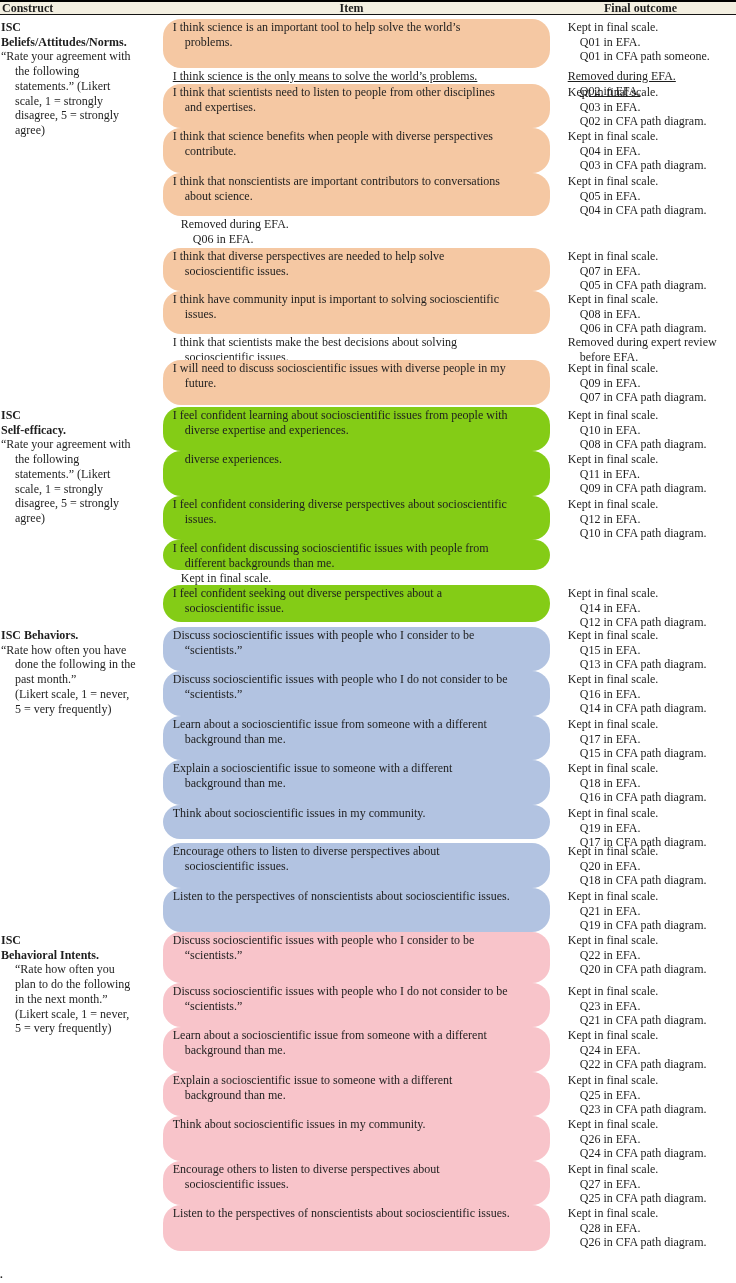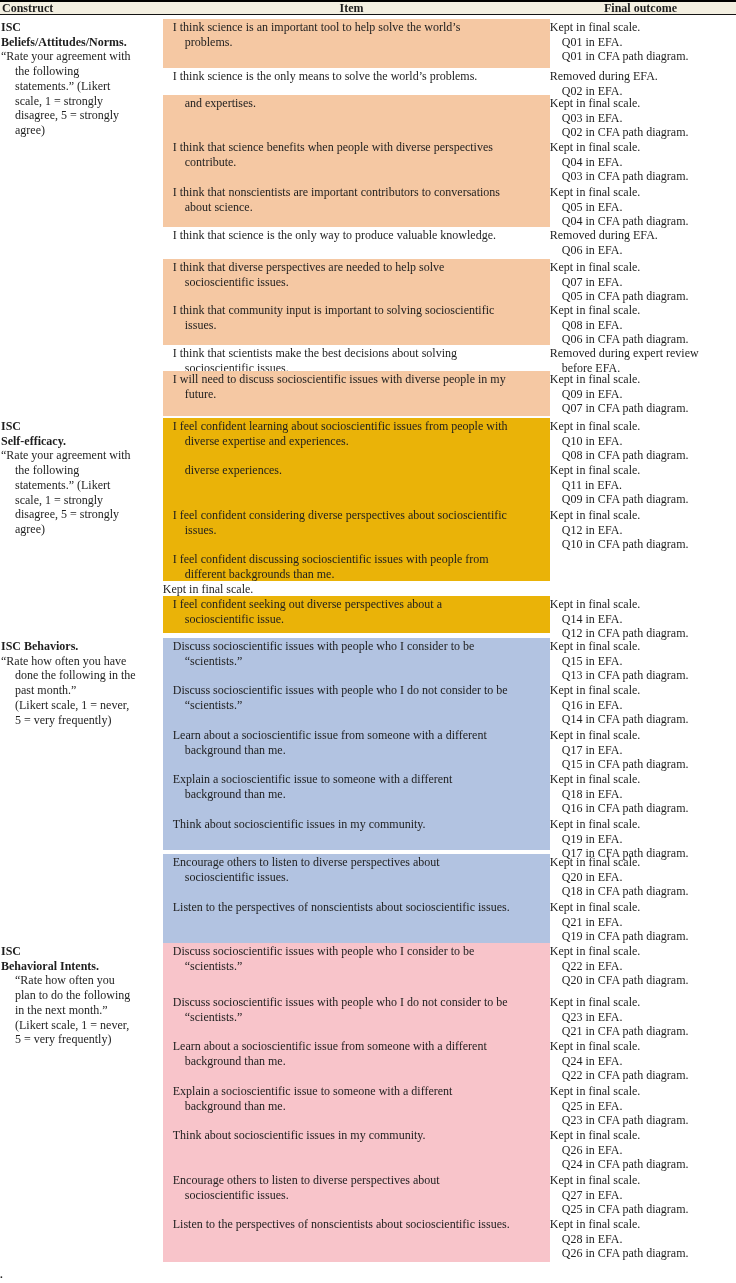--- a/index.html
+++ b/index.html
@@ -17,26 +17,26 @@
   .th-item{width:387px;text-align:center;}
   .th-outcome{flex:1;text-align:center;}
   .tbody{margin-top:4px;}
   .section{display:flex;}
   .construct-cell{width:164px;box-sizing:border-box;padding:1px 5px 0 1px;}
   .construct-line{white-space:nowrap;}
   .construct-line.bold{font-weight:bold;}
   .construct-line.ind{padding-left:14px;}
   .rows{width:578px;}
   .row{display:flex;align-items:stretch;}
-  .item-cell{width:387px;box-sizing:border-box;padding:1px 6px 0 10px;}
+  .item-cell{width:387px;box-sizing:border-box;padding:1px 6px 0 10px;border-radius:18px;}
   .hl-orange{background:#f5c8a3;}
-  .hl-purple{background:#eab308;}
+  .hl-purple{background:#84cc16;}
   .hl-blue{background:#b2c3e1;}
   .hl-pink{background:#f8c4ca;}
-  .outcome-cell{flex:1;padding-top:1px;}
+  .outcome-cell{margin-left:18px;flex:1;padding-top:1px;}
   .item-line,.outcome-line{white-space:nowrap;}
   .item-line.cont{padding-left:12px;}
   .outcome-line.cont{padding-left:12px;}
   .spacer{background:#fff;}
   .section-gap{background:#fff;}
   .footnote-mark{position:absolute;left:0px;top:1267px;font-weight:bold;font-size:11px;}
 </style>
 </head>
 <body>
 
@@ -60,34 +60,35 @@
       </div>
       <div class="rows">
         <div class="row" style="height: 49px;">
           <div class="item-cell hl-orange">
             <div class="item-line">I think science is an important tool to help solve the world’s</div>
             <div class="item-line cont">problems.</div>
           </div>
           <div class="outcome-cell">
             <div class="outcome-line">Kept in final scale.</div>
             <div class="outcome-line cont">Q01 in EFA.</div>
-            <div class="outcome-line cont">Q01 in CFA path diagram.</div>
-          </div>
-        </div>
-        <div class="row" style="height: 27px;">
+            <div class="outcome-line cont">Q01 in CFA path someone.</div>
+          </div>
+        </div>
+        <div class="row" style="height: 16px; text-decoration: underline;">
           <div class="item-cell">
             <div class="item-line">I think science is the only means to solve the world’s problems.</div>
           </div>
           <div class="outcome-cell">
             <div class="outcome-line">Removed during EFA.</div>
             <div class="outcome-line cont">Q02 in EFA.</div>
           </div>
         </div>
         <div class="row" style="height: 44px;">
           <div class="item-cell hl-orange">
+            <div class="item-line">I think that scientists need to listen to people from other disciplines</div>
             <div class="item-line cont">and expertises.</div>
           </div>
           <div class="outcome-cell">
             <div class="outcome-line">Kept in final scale.</div>
             <div class="outcome-line cont">Q03 in EFA.</div>
             <div class="outcome-line cont">Q02 in CFA path diagram.</div>
           </div>
         </div>
         <div class="row" style="height: 45px;">
           <div class="item-cell hl-orange">
@@ -105,42 +106,39 @@
             <div class="item-line">I think that nonscientists are important contributors to conversations</div>
             <div class="item-line cont">about science.</div>
           </div>
           <div class="outcome-cell">
             <div class="outcome-line">Kept in final scale.</div>
             <div class="outcome-line cont">Q05 in EFA.</div>
             <div class="outcome-line cont">Q04 in CFA path diagram.</div>
           </div>
         </div>
         <div class="row" style="height: 32px;">
-          <div class="item-cell">
-            <div class="item-line">I think that science is the only way to produce valuable knowledge.</div>
-          </div>
           <div class="outcome-cell">
             <div class="outcome-line">Removed during EFA.</div>
             <div class="outcome-line cont">Q06 in EFA.</div>
           </div>
         </div>
         <div class="row" style="height: 43px;">
           <div class="item-cell hl-orange">
             <div class="item-line">I think that diverse perspectives are needed to help solve</div>
             <div class="item-line cont">socioscientific issues.</div>
           </div>
           <div class="outcome-cell">
             <div class="outcome-line">Kept in final scale.</div>
             <div class="outcome-line cont">Q07 in EFA.</div>
             <div class="outcome-line cont">Q05 in CFA path diagram.</div>
           </div>
         </div>
         <div class="row" style="height: 43px;">
           <div class="item-cell hl-orange">
-            <div class="item-line">I think that community input is important to solving socioscientific</div>
+            <div class="item-line">I think have community input is important to solving socioscientific</div>
             <div class="item-line cont">issues.</div>
           </div>
           <div class="outcome-cell">
             <div class="outcome-line">Kept in final scale.</div>
             <div class="outcome-line cont">Q08 in EFA.</div>
             <div class="outcome-line cont">Q06 in CFA path diagram.</div>
           </div>
         </div>
         <div class="row" style="height: 26px;">
           <div class="item-cell">

